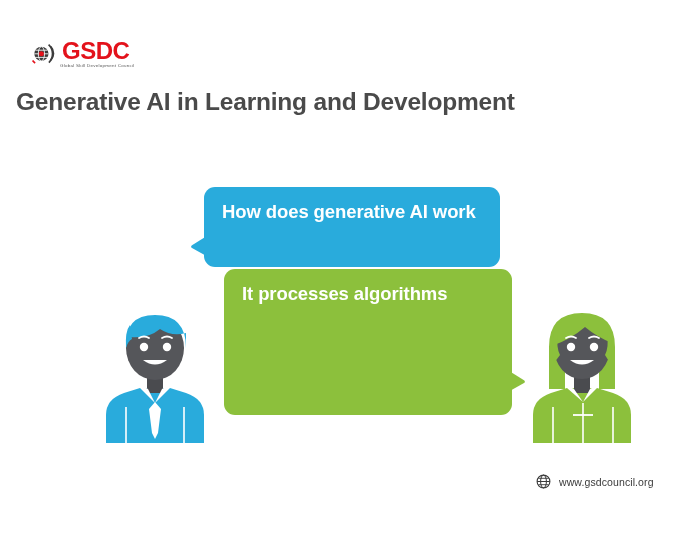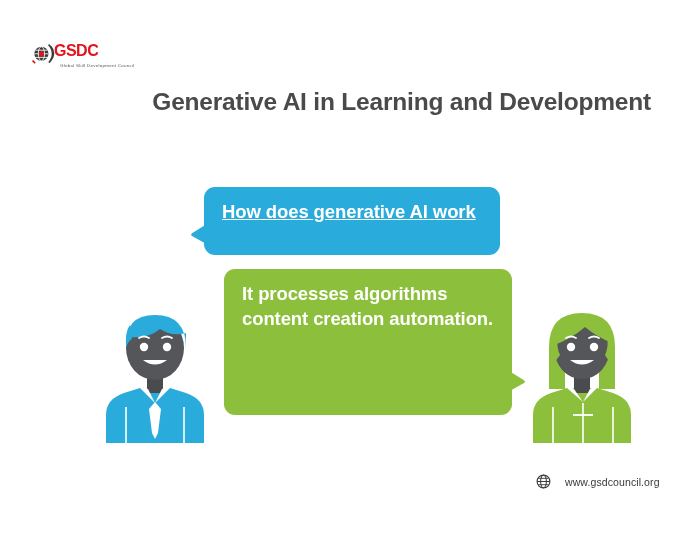--- a/index.html
+++ b/index.html
@@ -25,72 +25,71 @@
   }
   .logo-globe {
     position: absolute;
     left: 0;
     top: 3px;
     width: 26px;
     height: 26px;
   }
   .logo-text {
     position: absolute;
-    left: 24px;
+    left: 32px;
     top: 0px;
-    font-size: 16px;
+    font-size: 24px;
     font-weight: bold;
     letter-spacing: -0.5px;
     color: #e3121b;
     line-height: 26px;
   }
   .logo-sub {
     position: absolute;
     left: 30px;
     top: 25px;
     font-size: 4.4px;
     letter-spacing: 0.25px;
     color: #5a5a5a;
     white-space: nowrap;
     transform: scaleX(1.02);
     transform-origin: left top;
   }
 
   
   .page-title {
     position: absolute;
-    left: 0;
+    left: 16px;
     top: 88px;
     width: 651px;
-    text-align: right;
+    text-align: left;
     font-size: 24.5px;
     font-weight: bold;
     color: #4a4a4a;
     letter-spacing: -0.2px;
   }
 
   
   .bubble {
     position: absolute;
     box-sizing: border-box;
     color: #ffffff;
     font-weight: bold;
   }
   .bubble-blue {
     left: 204px;
     top: 187px;
     width: 296px;
-    height: 68px;
+    height: 80px;
     background: #29abdc;
     border-radius: 11px;
     padding: 13px 18px 0 18px;
     font-size: 18.5px;
     line-height: 24px;
     letter-spacing: -0.1px;
-    text-decoration: underline;
   }
   .bubble-blue .tail {
     position: absolute;
     left: -14px;
     bottom: 9px;
     width: 20px;
     height: 24px;
   }
   .bubble-green {
     left: 224px;
@@ -121,21 +120,21 @@
   .person-left  { left: 100px; top: 303px; }
   .person-right { left: 527px; top: 303px; }
 
   
   .footer {
     position: absolute;
     left: 536px;
     top: 474px;
     display: flex;
     align-items: center;
-    gap: 14px;
+    gap: 8px;
   }
   .footer-icon { width: 15px; height: 15px; display: block; }
   .footer-url {
     font-size: 10.5px;
     color: #3a3a3a;
     letter-spacing: 0.1px;
   }
 </style>
 </head>
 <body>
@@ -173,21 +172,20 @@
   <div>How does generative AI work</div>
 </div>
 
 <div class="bubble bubble-green">
   <span class="tail">
     <svg viewBox="0 0 20 24" width="20" height="24">
       <path d="M0 0 L0 24 L18 14 Q20 12.5 17.6 11 L0 0 Z" fill="#8cc03c"></path>
     </svg>
   </span>
   <div>It processes algorithms</div>
-  <div>content creation automation.</div>
 </div>
 
 <div class="person person-left">
   <svg viewBox="0 0 110 140" width="110" height="140">
 
     <path d="M6 140 L6 112 Q6 96 24 90 L40 85 L70 85 L86 90 Q104 96 104 112 L104 140 Z" fill="#29abdc"></path>
 
     <rect x="47" y="68" width="16" height="22" fill="#4a4b4f"></rect>
 
     <path d="M40 85 L55 100 L48 86 Q44 83 40 85 Z" fill="#ffffff"></path>

